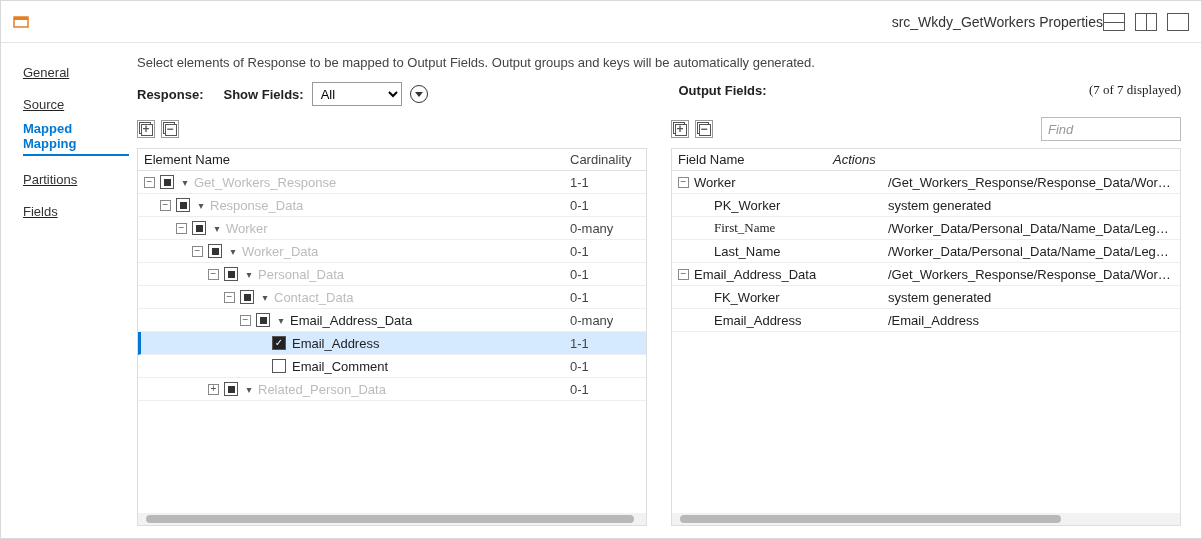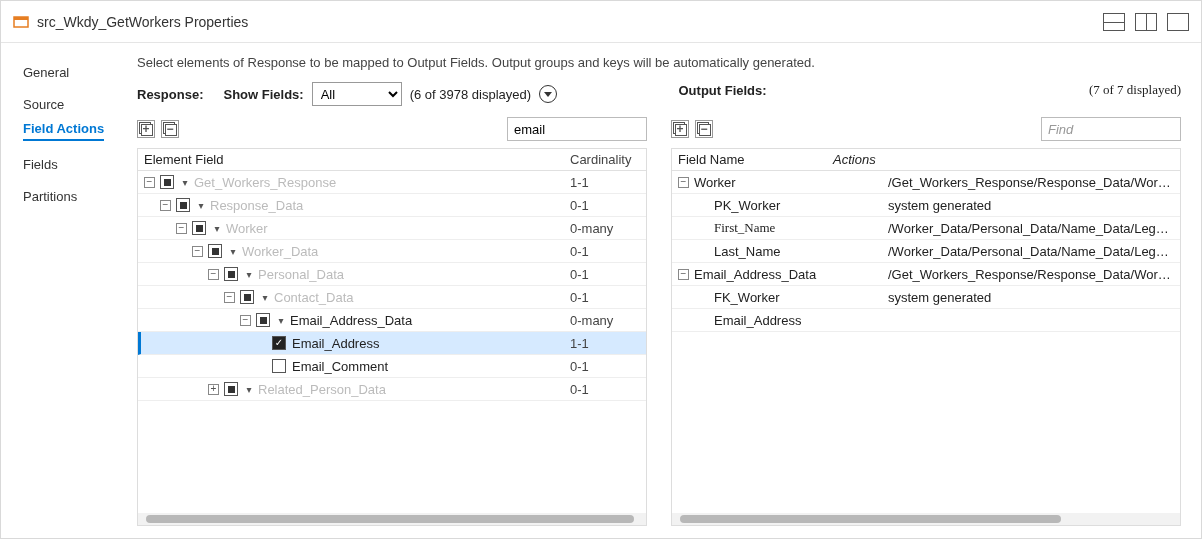--- a/index.html
+++ b/index.html
@@ -1,26 +1,26 @@
 <!DOCTYPE html>
 <html><head>
 <meta charset="utf-8">
 <style>
   * { box-sizing: border-box; }
   html, body { margin:0; padding:0; font-family: "Segoe UI", Arial, sans-serif; font-size:13px; color:#222; }
   .window { width:1202px; height:539px; border:1px solid #d9d9d9; background:#fff; display:flex; flex-direction:column; }
-  .titlebar { height:42px; display:flex; align-items:center; padding:12px 12px; border-bottom:1px solid #e5e5e5; }
+  .titlebar { height:42px; display:flex; align-items:center; padding:12px 12px; border-bottom:1px solid #e5e5e5;text-align:right; }
   .title-icon { width:16px; height:16px; margin-right:8px; }
   .title-text { font-size:14px; color:#333; flex:1; }
   .layout-icons { display:flex; gap:10px; }
   .layout-icon { width:22px; height:18px; border:1.5px solid #555; position:relative; cursor:pointer; }
   .layout-icon.split-h::after { content:""; position:absolute; left:0; right:0; top:50%; border-top:1.5px solid #555; }
   .layout-icon.split-v::after { content:""; position:absolute; top:0; bottom:0; left:50%; border-left:1.5px solid #555; }
   .body { flex:1; display:flex; overflow:hidden; }
-  .sidebar { width:128px; padding:14px 0 16px 22px; }
+  .sidebar { width:128px; padding:14px 0 16px 22px;text-decoration:underline; }
   .sidebar-item { height:32px; line-height:32px; font-size:13px; color:#333; cursor:pointer; }
   .sidebar-item.active { color:#0078d4; font-weight:600; border-bottom:2px solid #0078d4; display:inline-block; height:auto; line-height:normal; padding-bottom:3px; margin-bottom:8px; }
   .main { flex:1; display:flex; flex-direction:column; padding:12px 20px 12px 8px; overflow:hidden; }
   .instruction { font-size:13px; color:#444; margin-bottom:12px; }
   .controls-row { display:flex; align-items:center; font-size:13px; margin-bottom:8px; gap:8px; }
   .controls-row .bold { font-weight:600; }
   select.show-fields { height:24px; width:90px; border:1px solid #999; background:#fff; font-size:13px; padding:0 4px; }
   .circle-chevron { width:18px; height:18px; border:1.5px solid #333; border-radius:50%; display:flex; align-items:center; justify-content:center; cursor:pointer; }
   .circle-chevron::after { content:""; width:0;height:0; border-left:4px solid transparent; border-right:4px solid transparent; border-top:5px solid #333; }
   .cols { display:flex; gap:24px; flex:1; min-height:0; }
@@ -66,36 +66,35 @@
     <span class="title-text">src_Wkdy_GetWorkers Properties</span>
     <div class="layout-icons">
       <div class="layout-icon split-h"></div>
       <div class="layout-icon split-v"></div>
       <div class="layout-icon"></div>
     </div>
   </div>
 
   <div class="body">
     <div class="sidebar">
-      <div id="sidebar-items"><div class="sidebar-item">General</div><div class="sidebar-item">Source</div><div class="sidebar-item active">Field Actions</div><div class="sidebar-item">Fields</div><div class="sidebar-item">Partitions</div></div>
+      <div id="sidebar-items"><div class="sidebar-item">General</div><div class="sidebar-item">Source</div><div class="sidebar-item active">Mapped Mapping</div><div class="sidebar-item">Partitions</div><div class="sidebar-item">Fields</div></div>
     </div>
 
     <div class="main">
       <div class="instruction">Select elements of Response to be mapped to Output Fields. Output groups and keys will be automatically generated.</div>
 
       <div style="display:flex; gap:39px;">
         <div style="flex:1;">
           <div class="controls-row">
             <span class="bold">Response:</span>
             <span style="width:4px;"></span>
             <span class="bold">Show Fields:</span>
             <select class="show-fields">
               <option>All</option>
             </select>
-            <span>(6 of 3978 displayed)</span>
             <div class="circle-chevron"></div>
           </div>
         </div>
         <div style="flex:1;">
           <div class="controls-row">
             <span class="bold">Output Fields:</span>
             <span style="margin-left:auto;font-family:Liberation Serif, serif;">(7 of 7 displayed)</span>
           </div>
         </div>
       </div>
@@ -103,25 +102,24 @@
       <div class="cols">
 
         <div class="panel">
           <div class="panel-toolbar">
             <div class="btn-icon expand">
                 <span>+</span>
               </div>
             <div class="btn-icon collapse">
                 <span>−</span>
               </div>
-            <input class="search-box" value="email" style="">
           </div>
           <div class="grid">
             <div class="grid-header">
-              <div class="col-name">Element Field</div>
+              <div class="col-name">Element Name</div>
               <div class="col-card">Cardinality</div>
             </div>
             <div class="grid-body" id="left-rows">
                 <div class="grid-row">
                   <div class="col-name">
                     <span class="indent" style="width: 0px;"></span>
                     <span class="tree-toggle">−</span>
                     <span class="checkbox partial"></span>
                     <span class="chev-sm">▾</span>
                     <span class="dimmed">Get_Workers_Response</span>
@@ -293,20 +291,21 @@
                   <div class="out-col-actions"></div>
                   <div class="out-col-mapped">system generated</div>
                 </div>
                 <div class="grid-row">
                   <div class="out-col-field" style="display: flex; align-items: center;">
                     <span class="indent" style="width: 20px;"></span>
                     <span class="indent" style="width: 16px;"></span>
                     <span>Email_Address</span>
                   </div>
                   <div class="out-col-actions"></div>
+                  <div class="out-col-mapped">/Email_Address</div>
                 </div>
               </div>
             <div class="scrollbar-h">
                 <div class="thumb" style="left:8px; width:75%;"></div>
               </div>
           </div>
         </div>
       </div>
     </div>
   </div>

